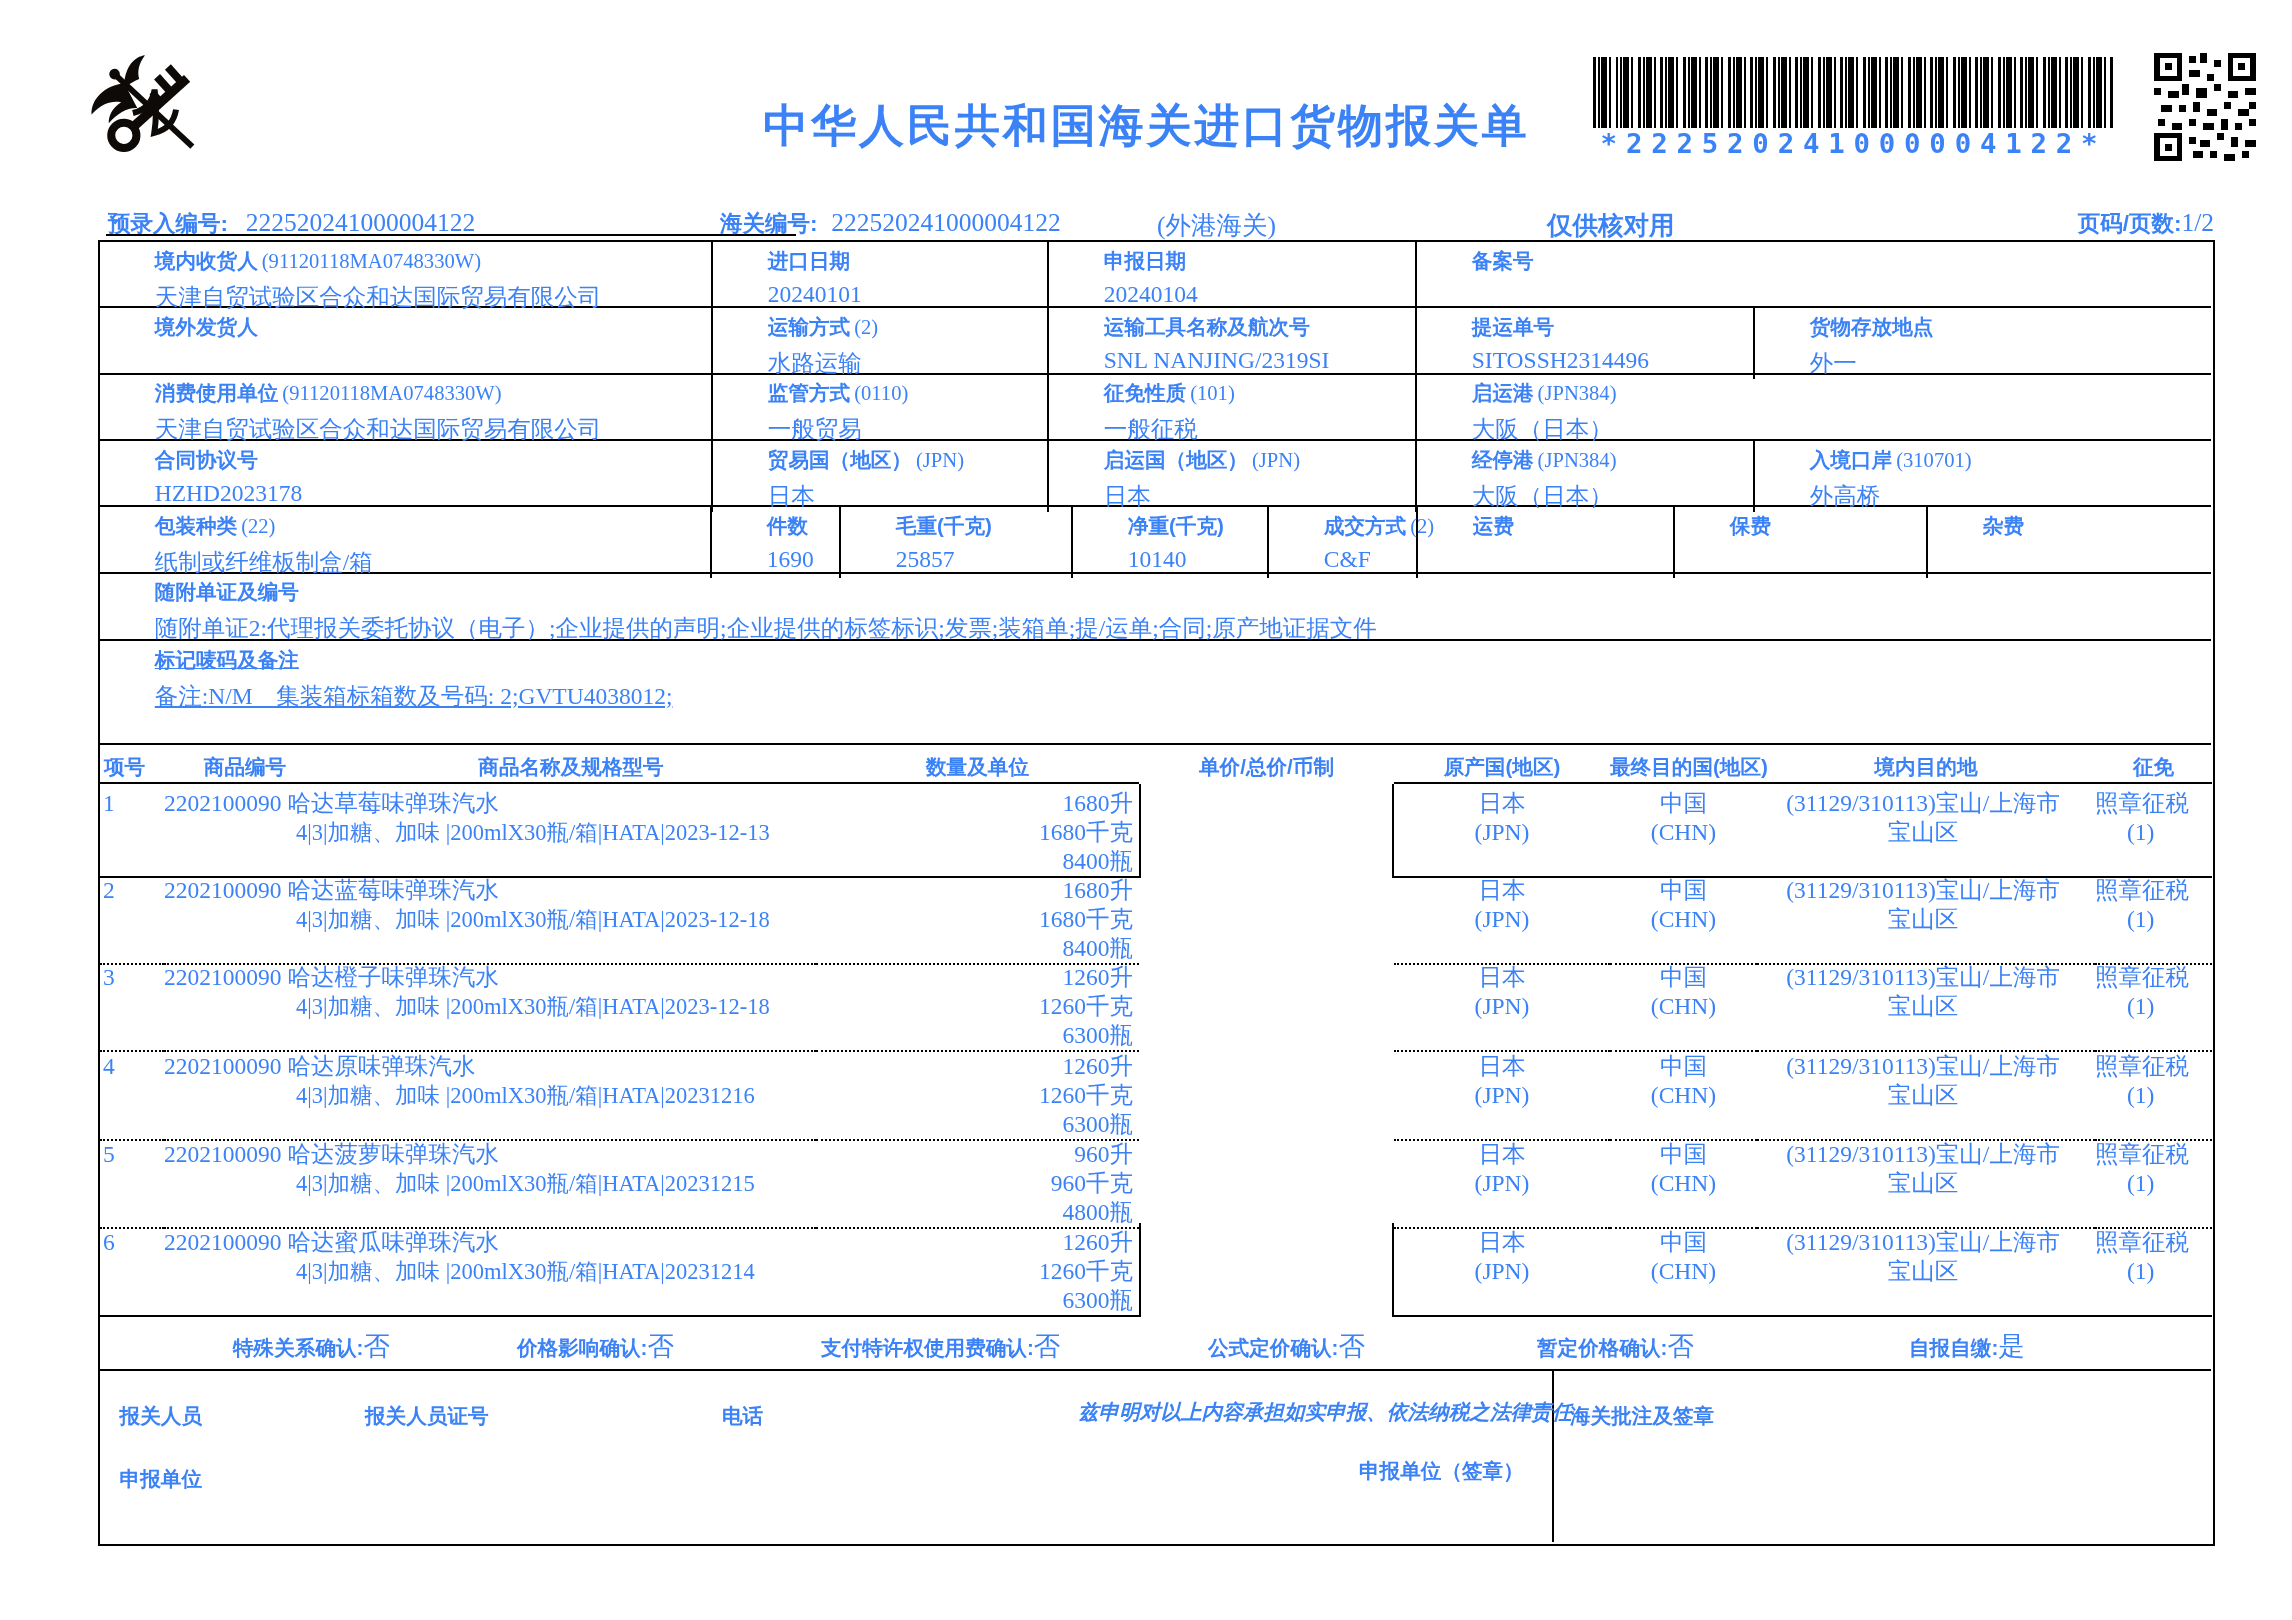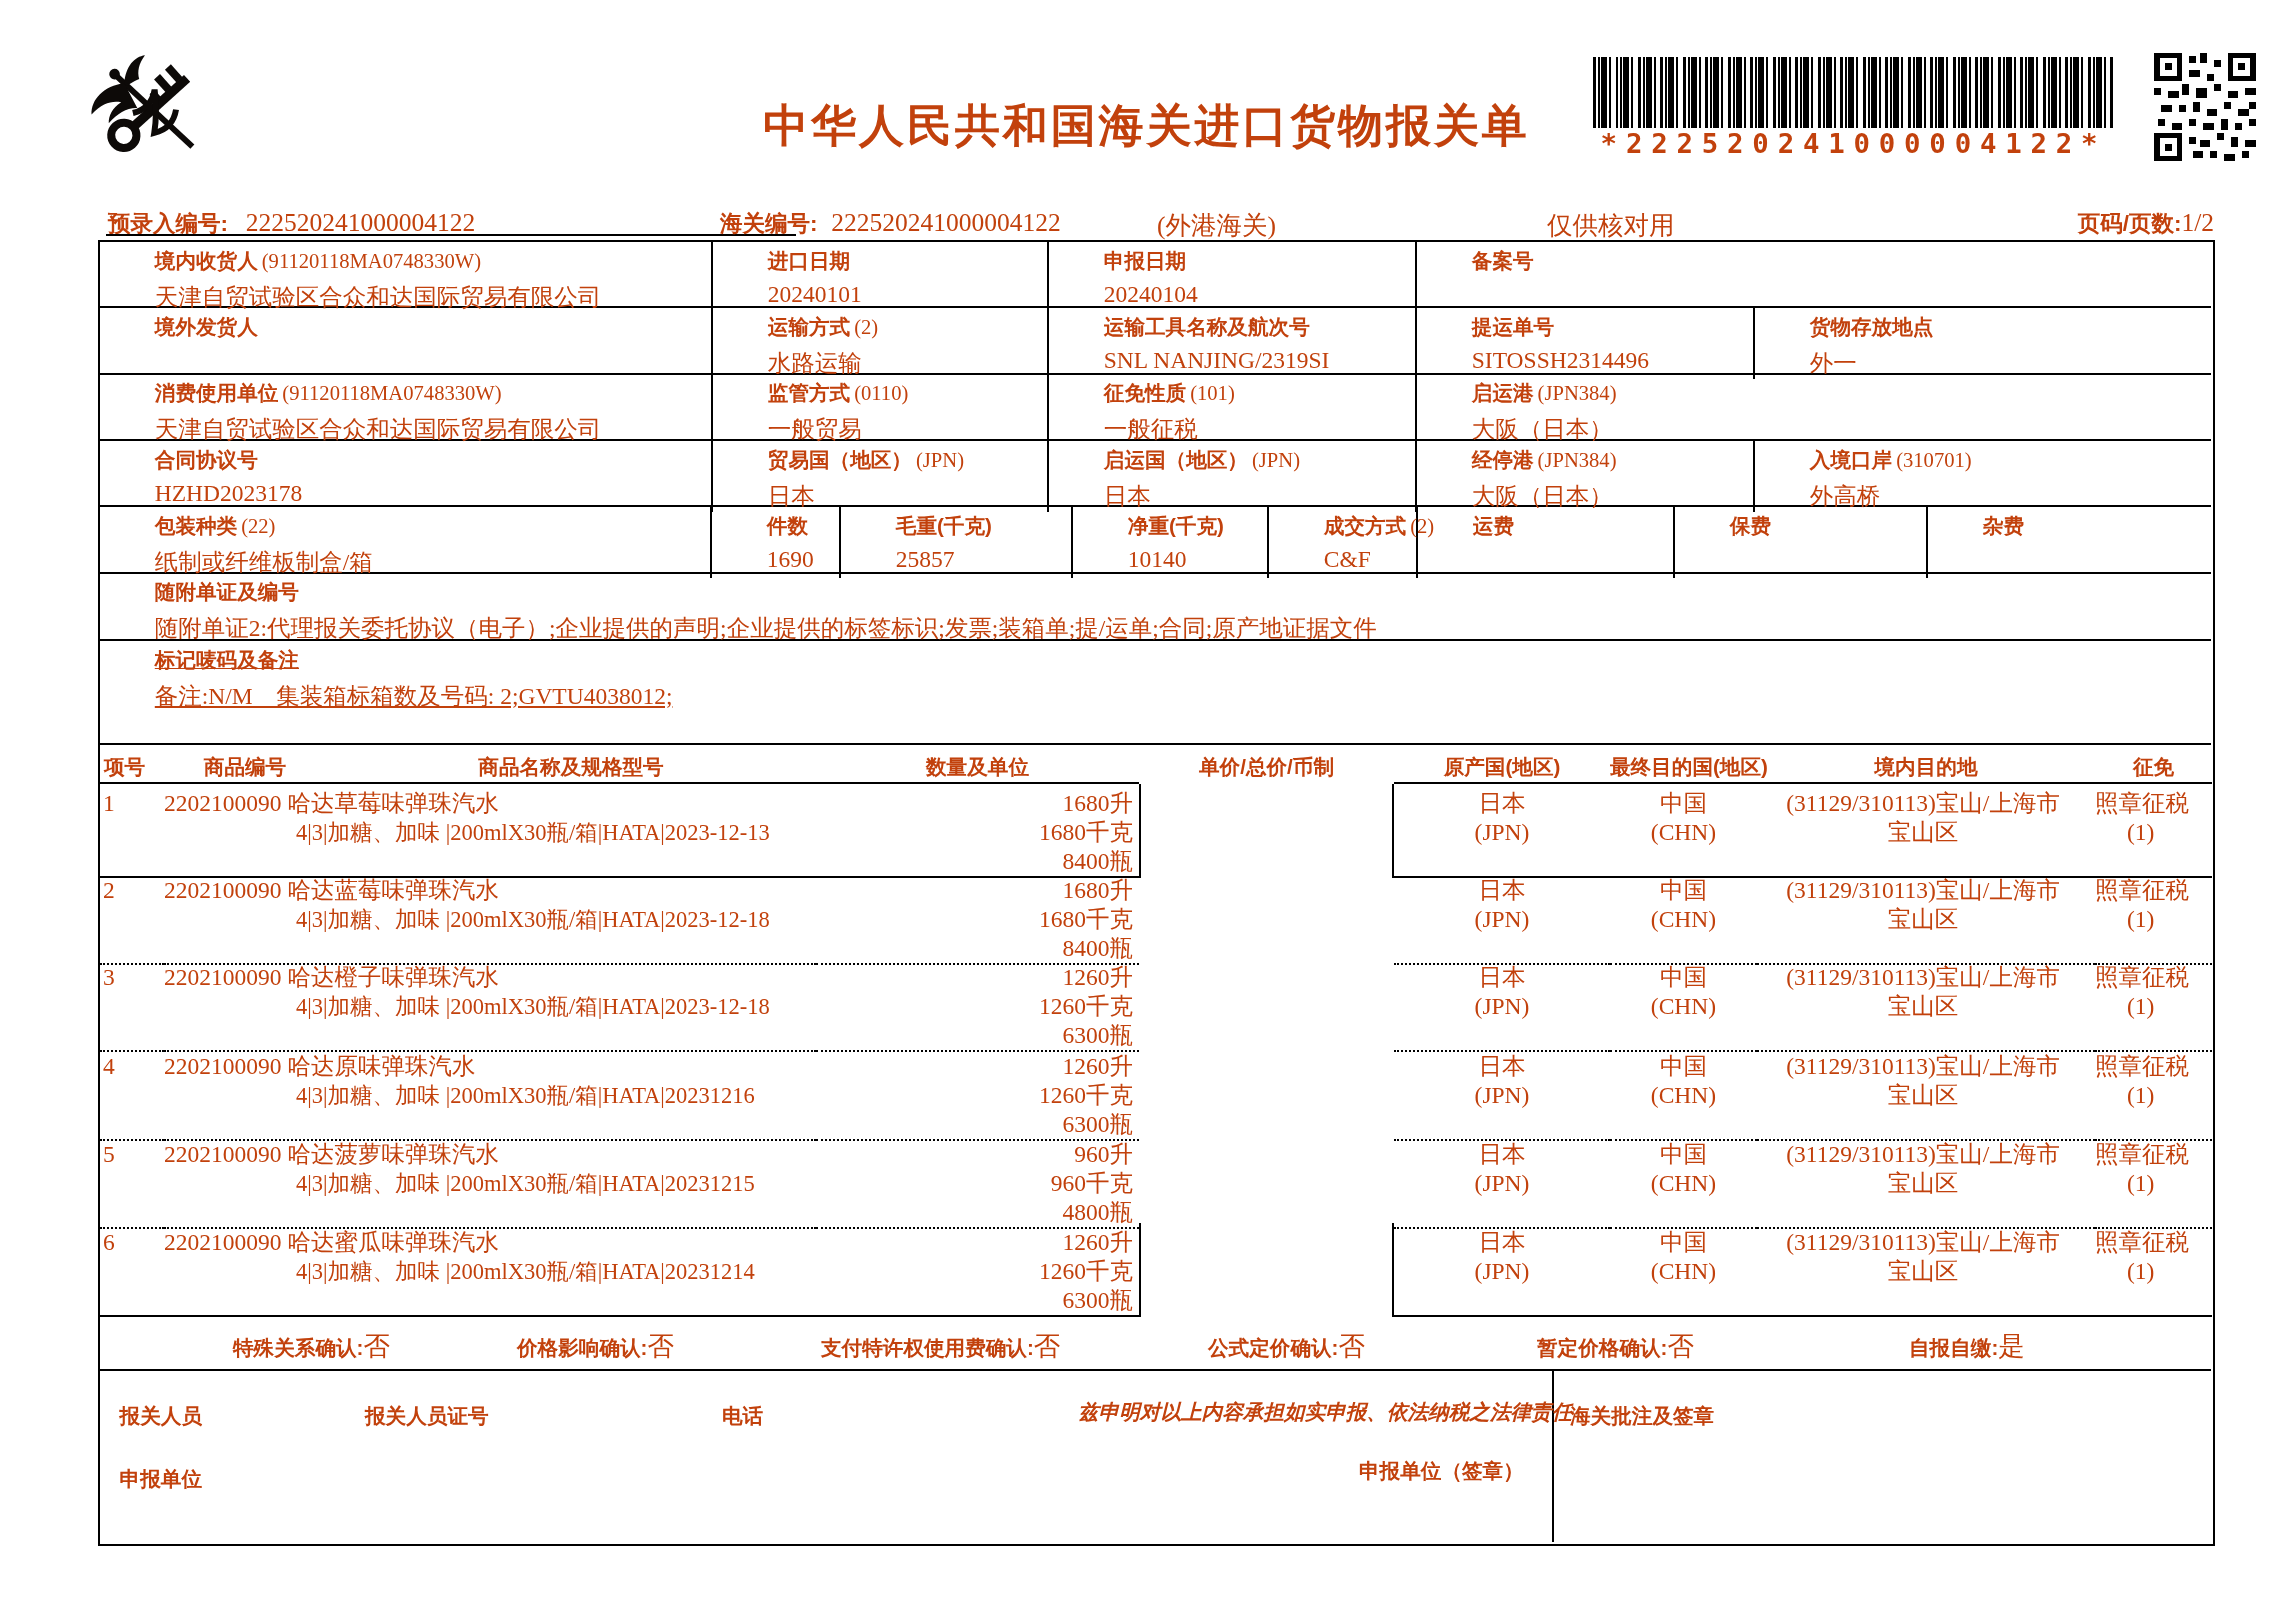--- a/index.html
+++ b/index.html
@@ -1,16 +1,16 @@
 <!DOCTYPE html>
 <html><head>
 <meta charset="utf-8">
 <style>
   html,body{margin:0;padding:0;background:#e8e8e8;}
-  .page{position:relative;width:2293px;height:1620px;background:#ffffff;color:#c2410c;
+  .page{position:relative;width:2293px;height:1620px;background:#ffffff;color:#3b82f6;
         font-family:"Liberation Serif","DejaVu Sans",serif;overflow:hidden;}
   .abs{position:absolute;}
   .lbl{font-family:"Liberation Sans","DejaVu Sans",sans-serif;font-weight:bold;font-size:20.6px;}
   .lbl2{font-family:"Liberation Sans","DejaVu Sans",sans-serif;font-weight:bold;font-size:22.5px;}
   .code{font-family:"Liberation Serif",serif;font-size:20.6px;font-weight:normal;}
   .val{font-family:"Liberation Serif",serif;font-size:23.5px;}
   .val26{font-family:"Liberation Serif",serif;font-size:25.5px;}
 
   
   .title{top:96px;left:50%;transform:translateX(-50%);font-size:45px;font-weight:bold;
@@ -148,21 +148,21 @@
   <div class="abs" style="top:208px;left:108px;white-space:nowrap;">
     <span class="lbl2">预录入编号:</span>
     <span class="val26" style="margin-left:13.7px;">222520241000004122</span>
   </div>
   <div class="abs underline" style="top:234px;left:106px;width:690px;"></div>
   <div class="abs" style="top:208px;left:720px;white-space:nowrap;">
     <span class="lbl2">海关编号:</span>
     <span class="val26" style="margin-left:9.8px;">222520241000004122</span>
   </div>
   <div class="abs val26" style="top:208px;left:1157px;">(外港海关)</div>
-  <div class="abs val26" style="top:208px;left:1547px;">仅供核对用</div>
+  <div class="abs val26" style="top:208px;left:1547px;font-weight:bold;">仅供核对用</div>
   <div class="abs" style="top:208px;right:79px;white-space:nowrap;">
     <span class="lbl2">页码/页数:</span><span class="val26">1/2</span>
   </div>
 
   <div class="abs formbox">
 
     <div class="grow g5 bB" style="top:0;height:66px;">
       <div class="cell bR">
         <span class="lbl">境内收货人</span> <span class="code">(91120118MA0748330W)</span>
         <div class="val">天津自贸试验区合众和达国际贸易有限公司</div>

